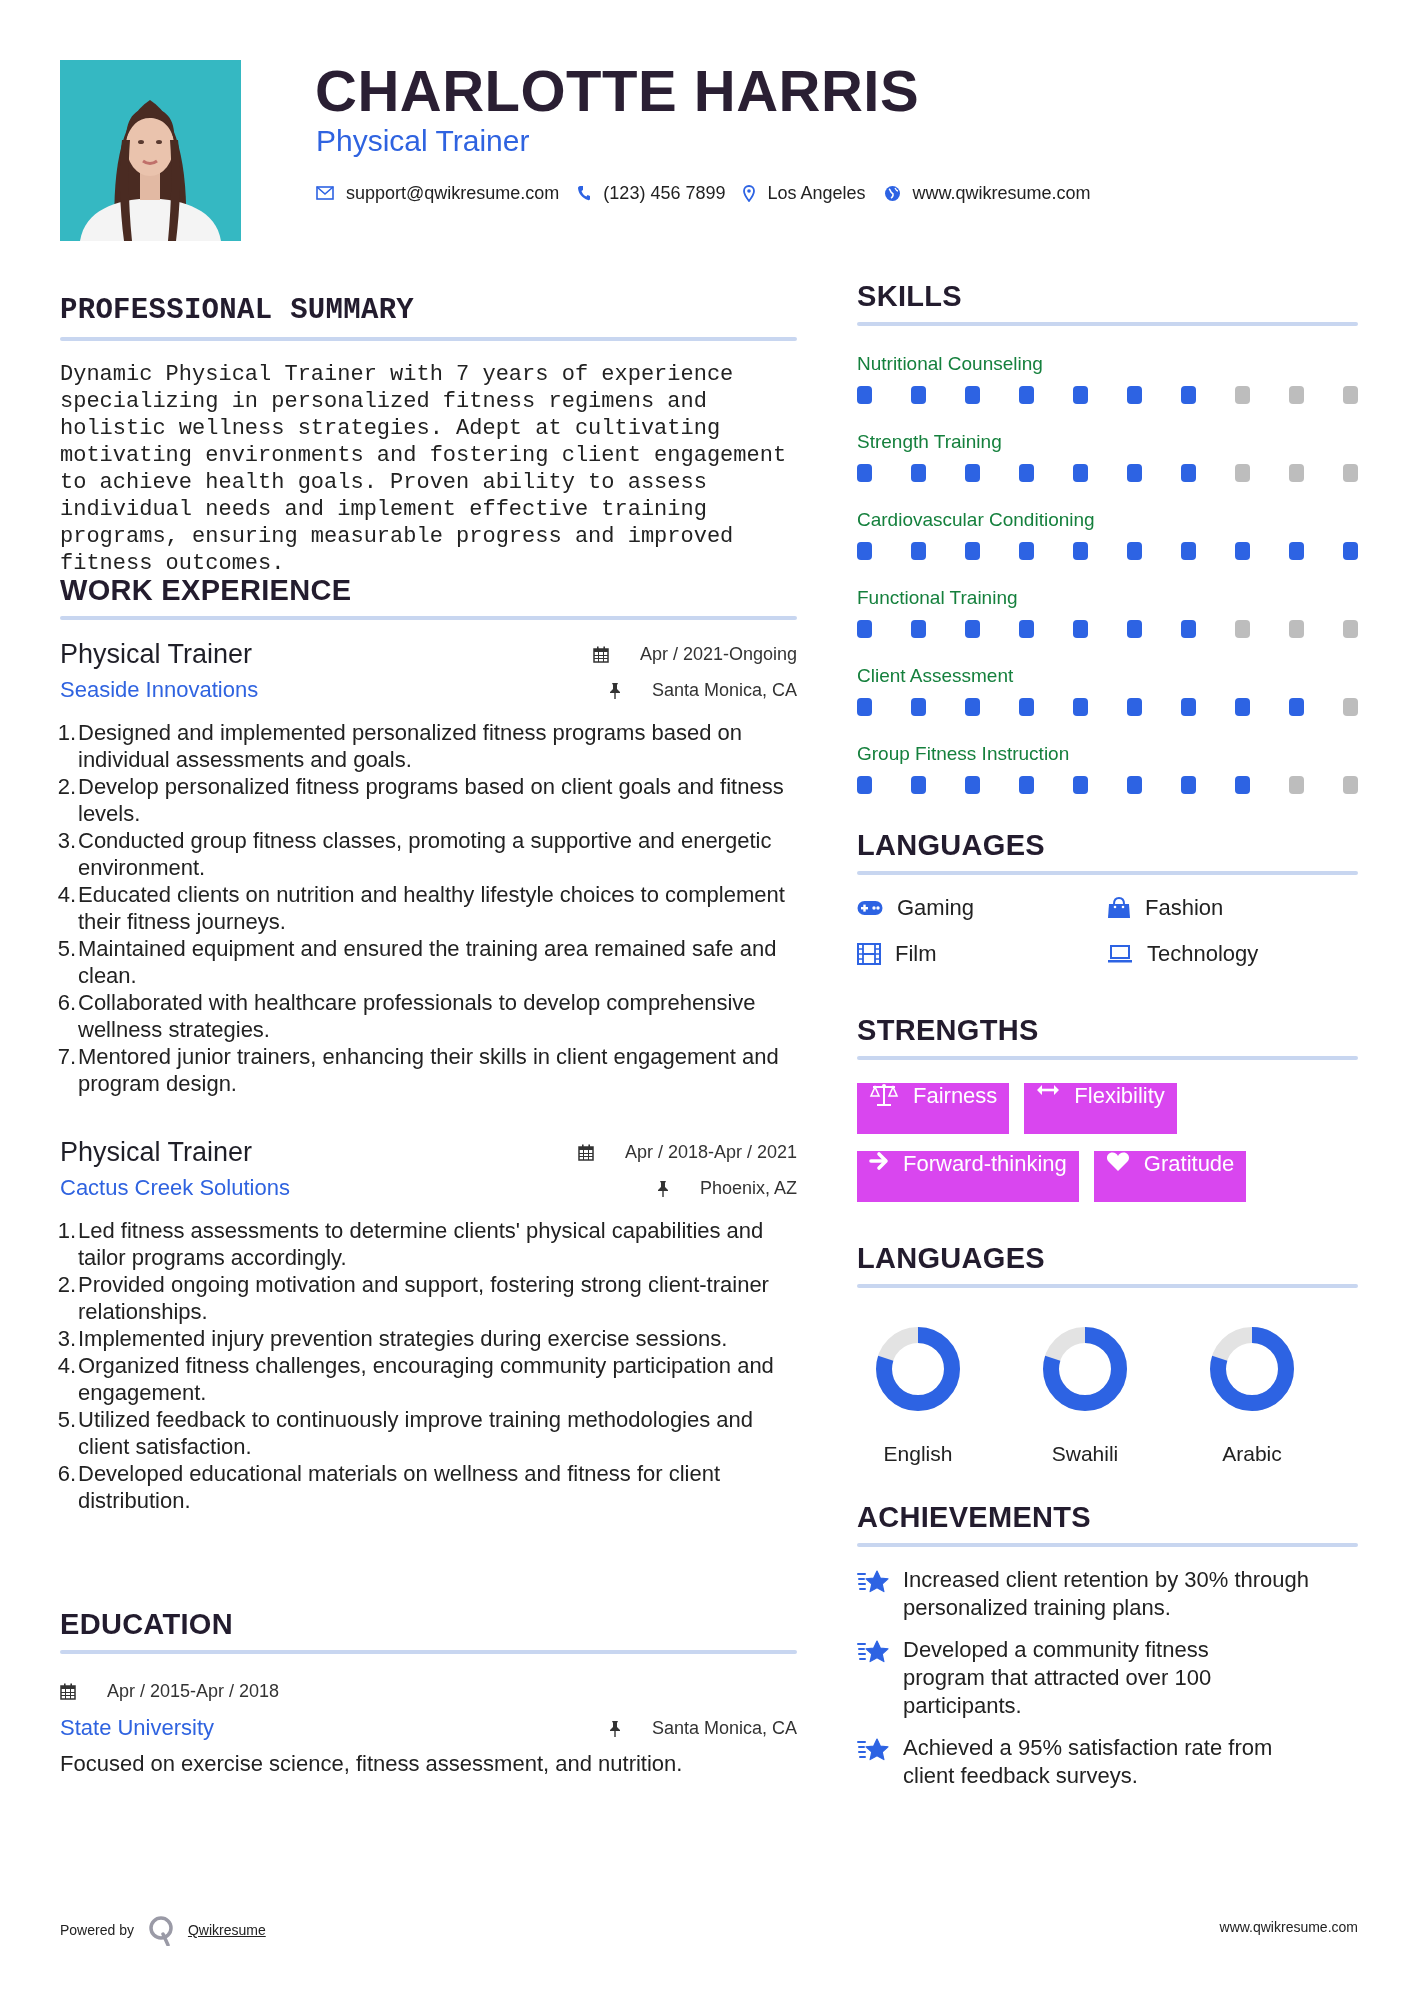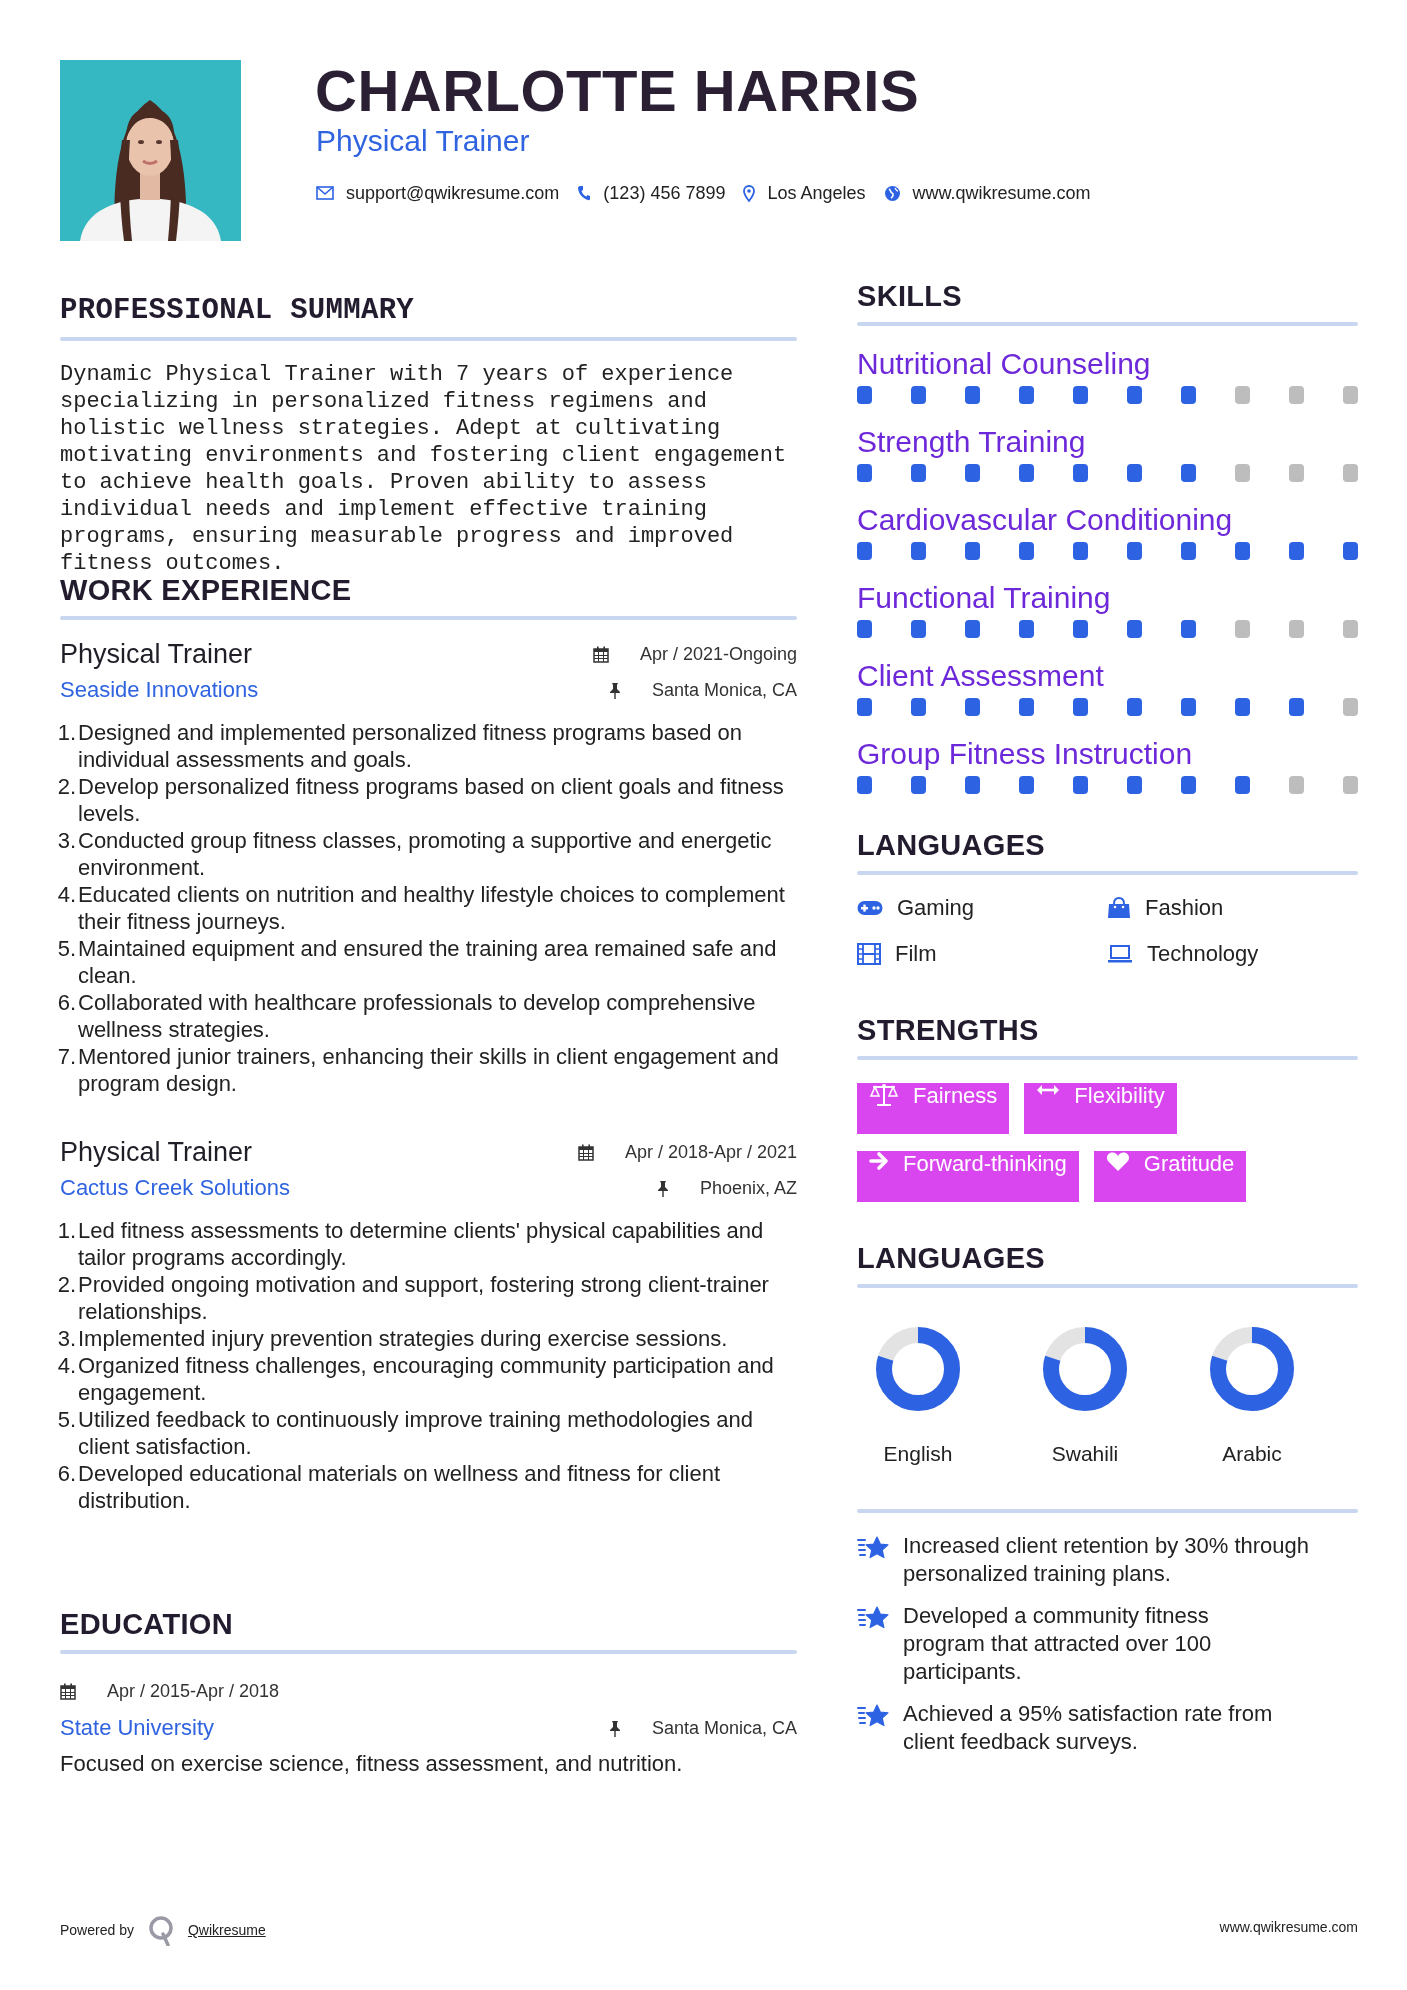--- a/index.html
+++ b/index.html
@@ -27,21 +27,21 @@
   .role { font-size: 27px; color: #1f1f28; line-height: 32px; white-space: nowrap; }
   .company { font-size: 22px; color: #2f63e0; line-height: 28px; white-space: nowrap; }
   .meta { font-size: 18px; color: #333; line-height: 24px; white-space: nowrap; display: flex; align-items: center; justify-content: flex-end; gap: 25px; }
   .meta svg { margin-right: 6px; }
 
   ol.bullets { list-style: none; }
   ol.bullets li { position: relative; padding-left: 18px; font-size: 22px; line-height: 27px; color: #222; }
   ol.bullets li .num { position: absolute; left: -8px; width: 24px; text-align: right; }
 
   
-  .skill-label { font-size: 30px; line-height: 28px; color: #6d28d9; white-space: nowrap; margin-top: 24px; }
+  .skill-label { font-size: 19px; line-height: 28px; color: #15803d; white-space: nowrap; margin-top: 24px; }
   .dots { display: flex; justify-content: space-between; width: 501px; height: 18px; margin-top: 8px; }
   .dot { width: 15px; height: 18px; border-radius: 4px; background: #bdbdbd; }
   .dot.on { background: #2d63e3; }
 
   
   .interest { display: flex; align-items: center; font-size: 22px; color: #222; white-space: nowrap; height: 30px; }
   .interest svg { margin-right: 14px; }
 
   
   .badge { display: inline-flex; align-items: flex-start; height: 51px; padding: 0 12px; background: #d946ef; color: #fff; font-size: 22px; white-space: nowrap; }
@@ -410,20 +410,21 @@
           <circle cx="55" cy="43" r="34" fill="none" stroke="#2d63e3" stroke-width="16" stroke-dasharray="170.90264035528475 42.7256600888212" transform="rotate(-90 55 43)"></circle>
         </svg><div class="lang-label">Swahili</div></div>
       <div class="lang"><svg width="110" height="86" viewBox="0 0 110 86">
           <circle cx="55" cy="43" r="34" fill="none" stroke="#e3e3e3" stroke-width="16"></circle>
           <circle cx="55" cy="43" r="34" fill="none" stroke="#2d63e3" stroke-width="16" stroke-dasharray="170.90264035528475 42.7256600888212" transform="rotate(-90 55 43)"></circle>
         </svg><div class="lang-label">Arabic</div></div>
     </div>
 </div>
 
 <div class="abs right" style="top:1500px;">
+  <div class="sec-h">ACHIEVEMENTS</div>
   <div class="sec-line" style="margin-top:9px;"></div>
   <div style="margin-top:19px;">
     <div class="ach">
       <svg width="32" height="26" viewBox="0 0 32 26">
           <path d="M1 5 H8 M2 10 H7 M2 15 H8 M3 20 H8" stroke="#2d63e3" stroke-width="2" stroke-linecap="round"></path>
           <path d="M20 2 L23.3 9 L31 9.8 L25.2 15 L26.9 22.6 L20 18.7 L13.1 22.6 L14.8 15 L9 9.8 L16.7 9 Z" fill="#2d63e3" stroke="#2d63e3" stroke-linejoin="round" stroke-width="1.2"></path>
         </svg>
       <div class="ach-text" style="width:420px;">Increased client retention by 30% through personalized training plans.</div>
     </div>
     <div class="ach" style="margin-top:14px;">

